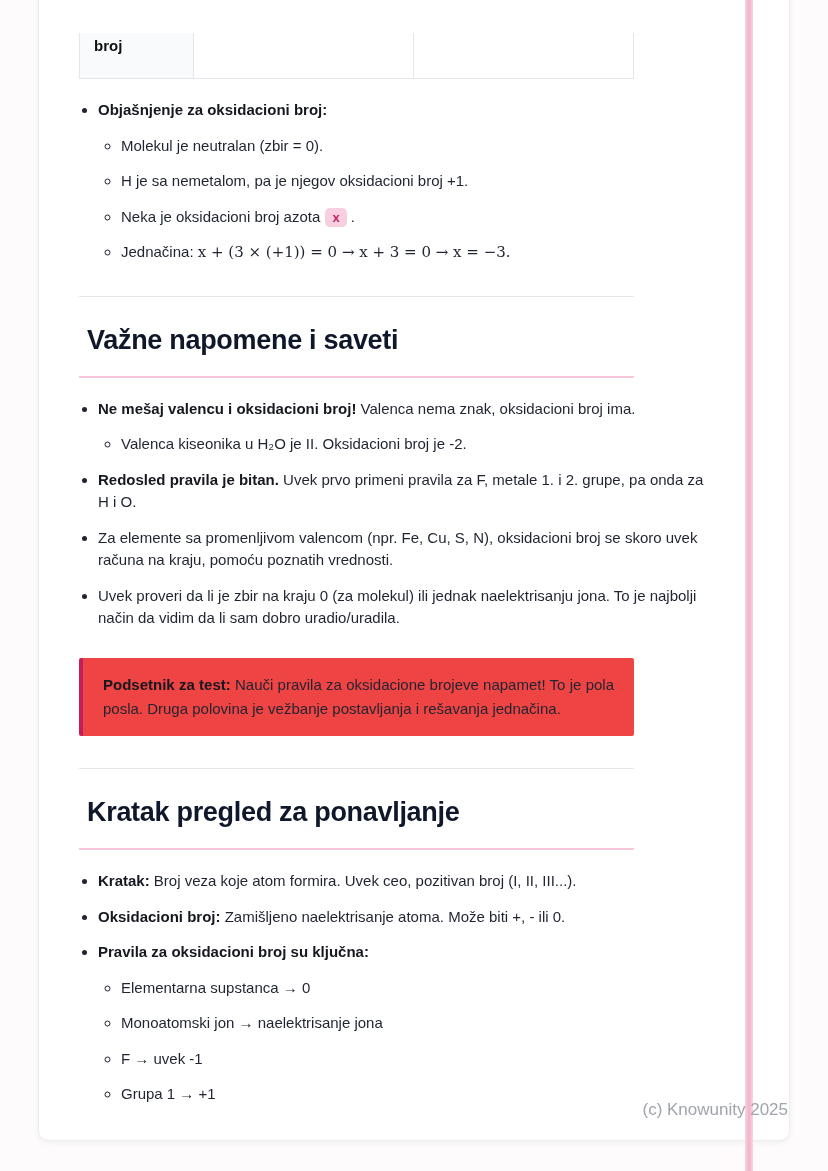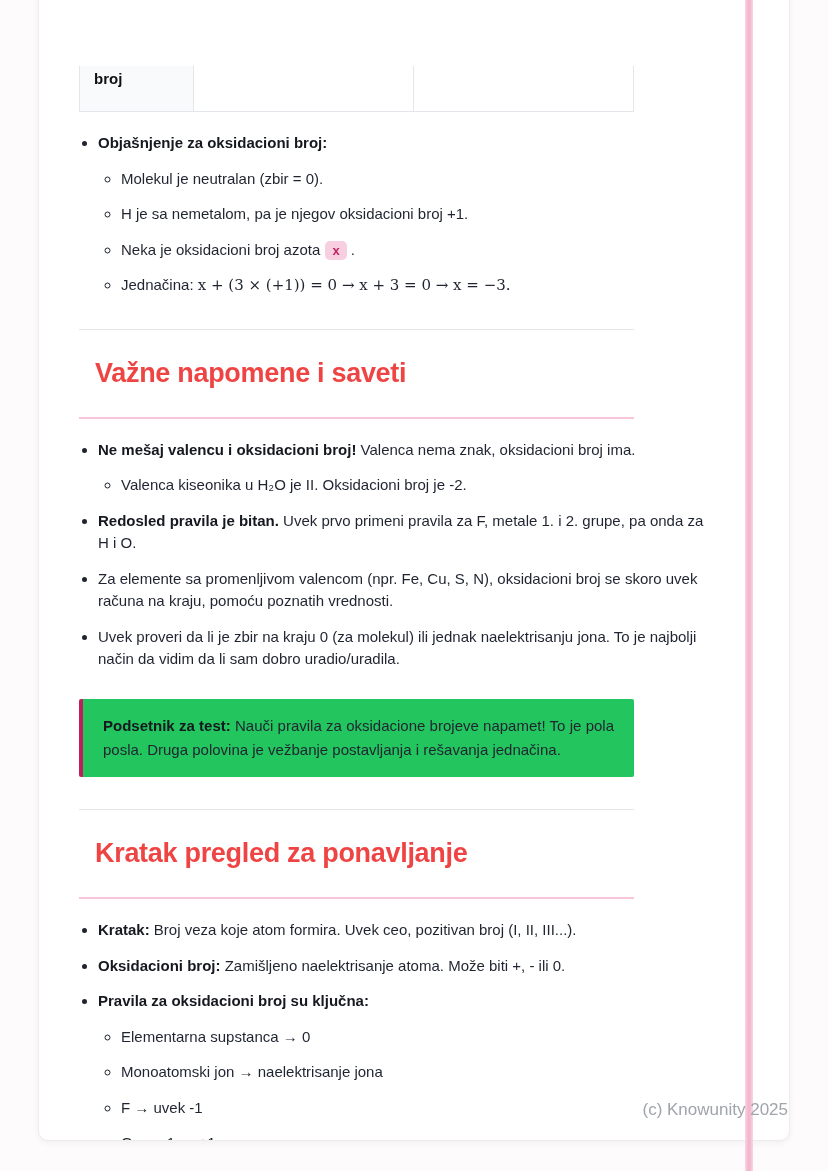--- a/index.html
+++ b/index.html
@@ -13,46 +13,46 @@
     position:absolute;left:38px;top:-14px;width:752px;height:1155px;
     background:#ffffff;border:1px solid #ededed;border-radius:10px;
     box-shadow:0 2px 6px rgba(0,0,0,0.05);
     overflow:hidden;box-sizing:border-box;
   }
   .content{padding:46px 40px 20px 40px;width:632px;}
   
   .tbl{width:555px;display:flex;border-bottom:1px solid #e3e6ea;}
   .tbl-cell{
     box-sizing:border-box;height:45px;padding:4px 14px;
-    border-right:1px solid #e3e6ea;font-size:15px;margin-top:33px;
+    border-right:1px solid #e3e6ea;font-size:15px;
   }
   .tbl-cell.c1{width:115px;border-left:1px solid #e3e6ea;background:#f9fafb;font-weight:bold;color:#111;}
   .tbl-cell.c2{width:220px;}
   .tbl-cell.c3{width:220px;}
   ul.lvl1{list-style:disc;margin:20px 0 0 0;padding-left:19px;}
   ul.lvl1 > li{margin:13px 0;font-size:15px;line-height:1.5;}
   ul.lvl2{list-style:circle;margin:10px 0 4px 0;padding-left:23px;}
   ul.lvl2 > li{margin:13px 0;font-size:15px;line-height:1.5;}
   .b{font-weight:bold;color:#15181f;text-align:center;}
   .badge{
     display:inline-block;background:#f8cfe0;color:#c2255c;font-weight:bold;
     font-size:13px;line-height:1.2;padding:2px 7px;border-radius:5px;
     margin:0 4px 0 1px;vertical-align:baseline;
   }
   .math{font-family:"DejaVu Serif", serif;font-size:15px;}
   hr.divider{width:555px;border:none;border-top:1px solid #e7e7e9;margin:32px 0 0 0;}
   .heading-wrap{width:555px;border-bottom:2px solid #f7c6da;padding-bottom:12px;margin:28px 0 4px 0;}
   .heading-wrap h2{
-    margin:16px;font-size:27px;line-height:1.15;font-weight:bold;
-    color:#ef4444;letter-spacing:-0.3px;
+    margin:8px;font-size:27px;line-height:1.15;font-weight:bold;
+    color:#0f172a;letter-spacing:-0.3px;
   }
   .list-after-heading{margin-top:22px;}
   .callout{
     width:555px;box-sizing:border-box;margin:28px 0 4px 0;
-    background:#22c55e;border-left:4px solid #c01e5f;border-radius:2px;
+    background:#ef4444;border-left:4px solid #c01e5f;border-radius:2px;
     padding:15px 20px;font-size:15px;line-height:1.62;text-align:justify;
   }
   .side-bar{
     position:absolute;left:745px;top:0;width:8px;height:1171px;z-index:5;
     background:linear-gradient(to right,#f9d6e3,#f3b7cd 40%,#f3b7cd 60%,#f9d6e3);
   }
   .copyright{
     position:absolute;top:1100px;right:40px;z-index:6;
     font-size:17px;color:#a0a4ab;
   }

